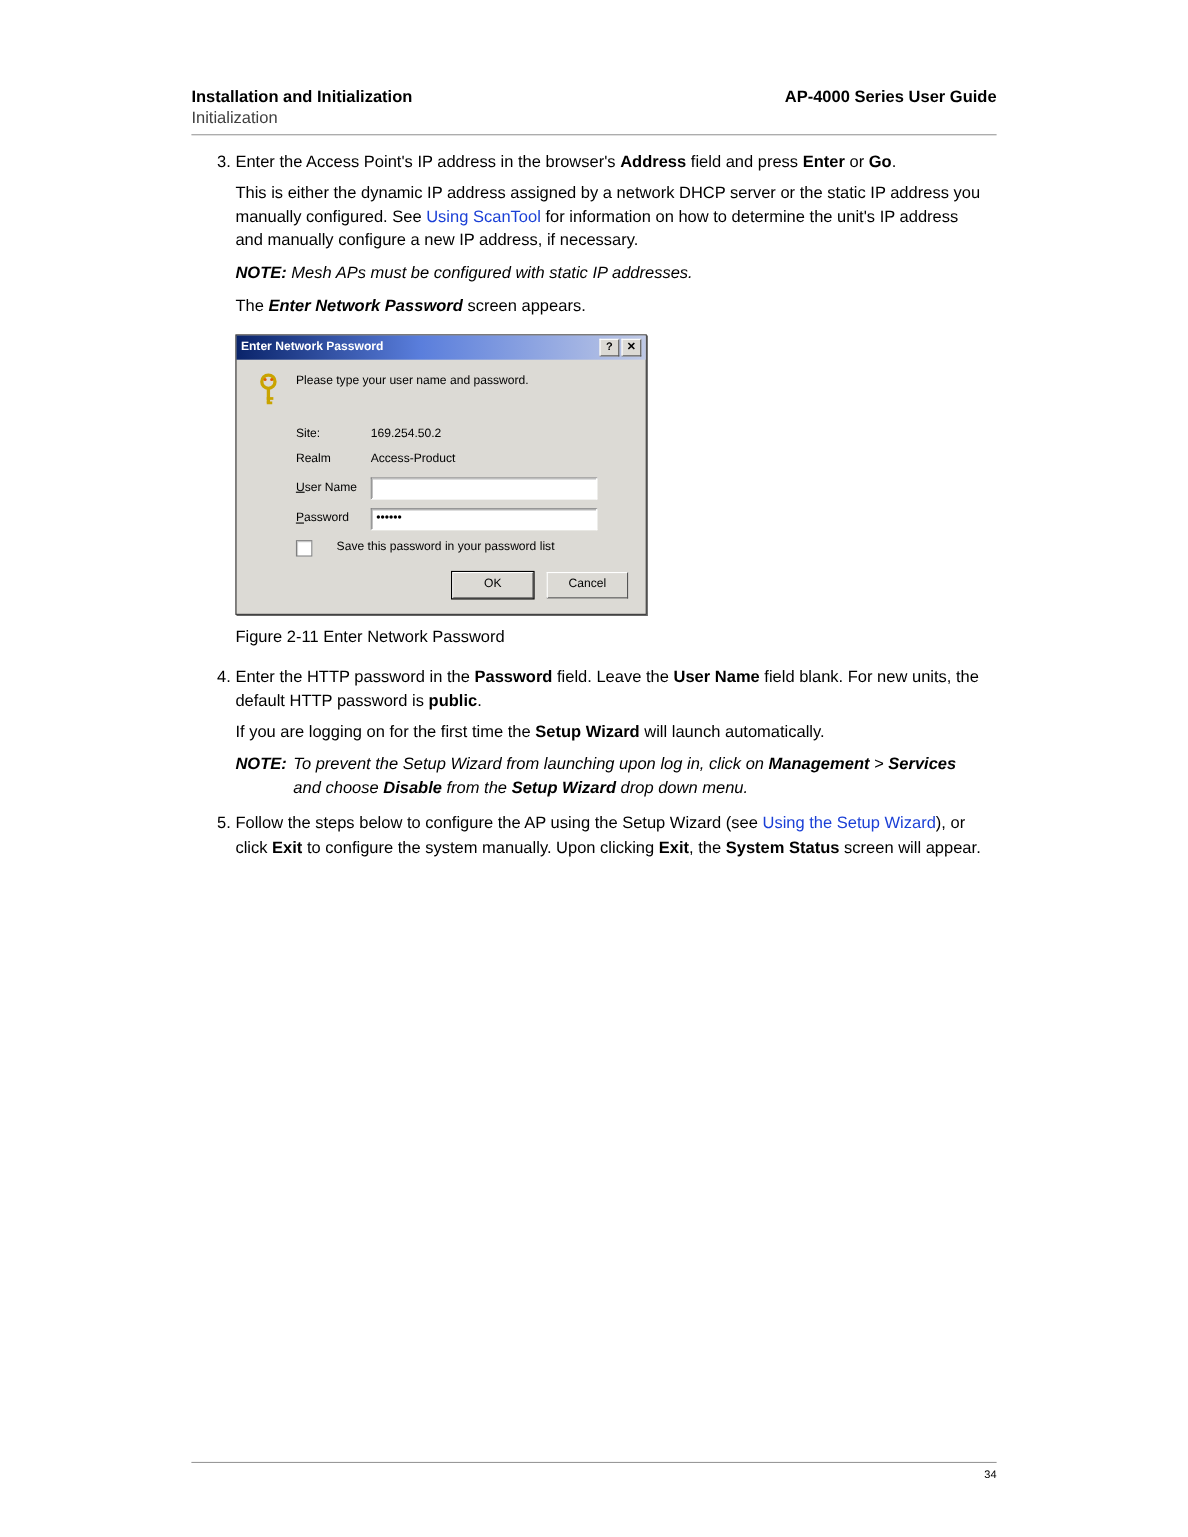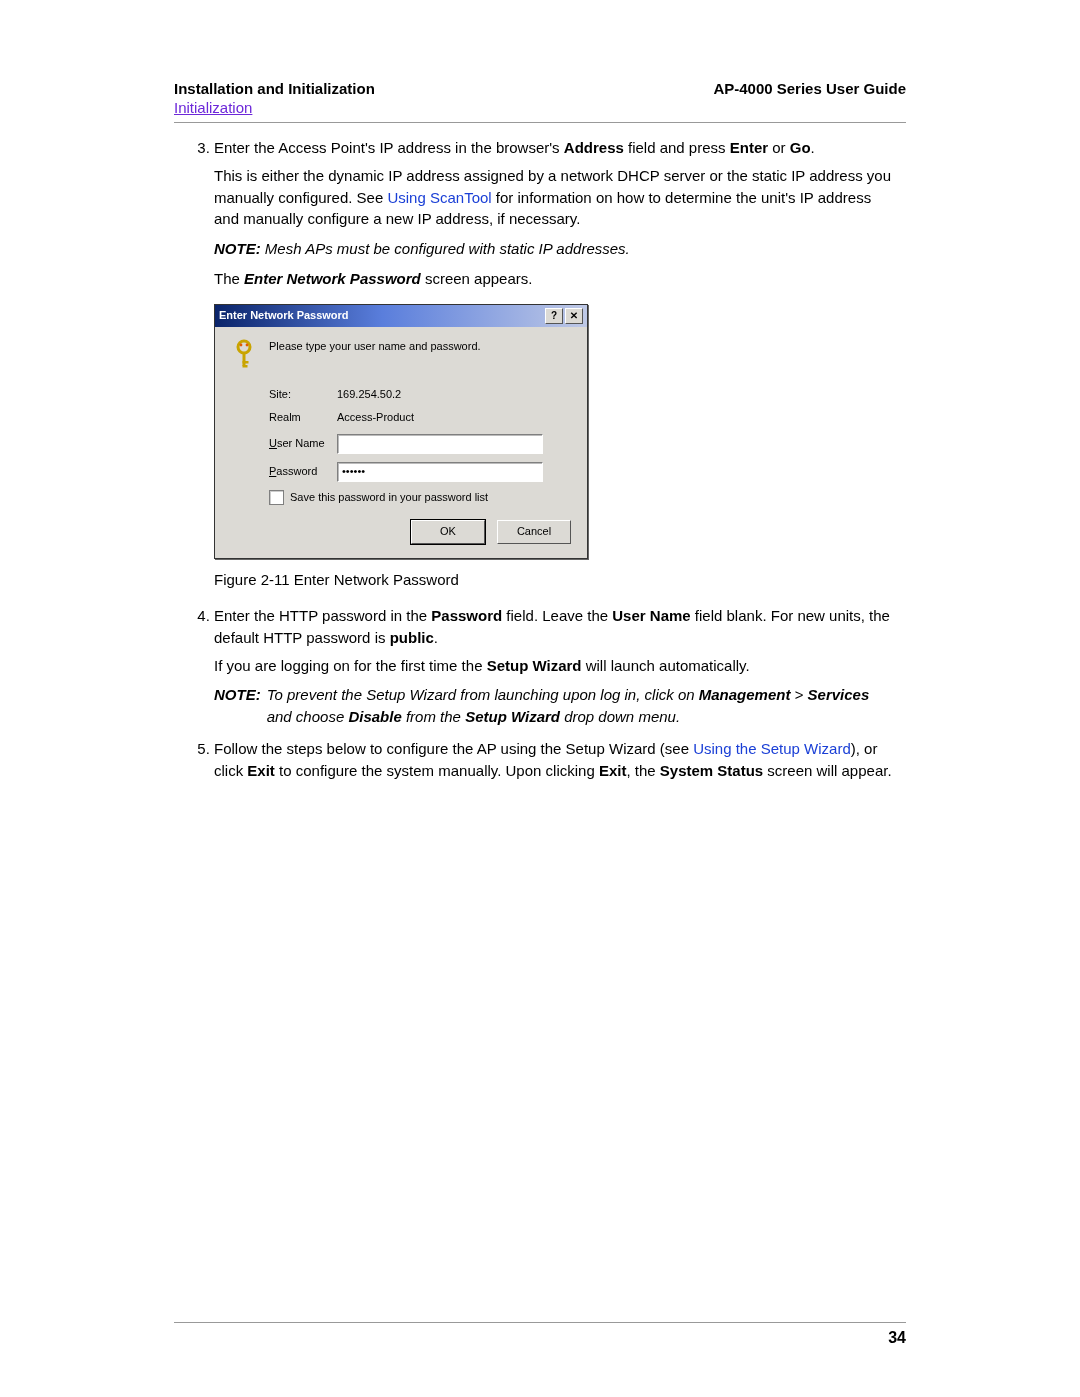--- a/index.html
+++ b/index.html
@@ -18,21 +18,21 @@
     box-sizing: border-box;
     position: relative;
   }
   .hdr {
     display: flex;
     justify-content: space-between;
     align-items: flex-start;
     font-size: 15px;
   }
   .hdr-left .title { font-weight: bold; }
-  .hdr-left .subtitle { color: #6d28d9; margin-top: 2px; text-decoration: underline; }
+  .hdr-left .subtitle { color: #404040; margin-top: 2px; }
   .hdr-right { font-weight: bold; }
   hr.hdr-rule { border: none; border-top: 1px solid #999; margin: 6px 0 14px 0; }
 
   ol.main-list { margin: 12px; padding-left: 28px; }
   ol.main-list > li { margin-bottom: 10px; line-height: 1.45; }
   ul.sub-list { list-style: none; margin: 0 0 8px 18px; padding: 0; }
   ul.sub-list li::before { content: "– "; }
   .para { margin: 6px 0; line-height: 1.45; }
   .note { margin: 8px 0; line-height: 1.45; }
   .note-label { font-weight: bold; font-style: italic; }
@@ -94,21 +94,21 @@
     width: 196px; height: 18px;
     background: #fff;
     border: 1px solid #7f7f7f;
     border-top-color: #7f7f7f; border-left-color: #7f7f7f;
     border-right-color: #fff; border-bottom-color: #fff;
     box-shadow: inset 1px 1px 0 #bbb;
     padding: 0 4px;
     font-size: 11px;
     display: flex; align-items: center;
   }
-  .chkrow { margin-left: 38px; display: flex; align-items: flex-start; margin-top: 6px; }
+  .chkrow { margin-left: 38px; display: flex; align-items: flex-end; margin-top: 6px; gap: 16px; }
   .chkbox {
     width: 13px; height: 13px; background: #fff;
     border: 1px solid #7f7f7f;
     box-shadow: inset 1px 1px 0 #ccc;
     margin-right: 6px;
   }
   .btnrow { display: flex; justify-content: flex-end; gap: 12px; margin-top: 14px; }
   .winbtn {
     width: 72px; height: 22px;
     background: #dcdad5;
@@ -123,21 +123,21 @@
   .note-block .note-label { flex: 0 0 auto; margin-right: 6px; }
   .note-block .note-body { flex: 1; }
 
   .footer {
     position: absolute;
     bottom: 50px;
     left: 75px;
     right: 75px;
   }
   hr.ftr-rule { border: none; border-top: 1px solid #999; margin: 0 0 6px 0; }
-  .page-num { text-align: right; font-weight: bold; font-size: 16px; }
+  .page-num { text-align: right; font-weight: normal; font-size: 10px; }
 </style>
 </head>
 <body>
 
 <div class="page">
 
   <div class="hdr">
     <div class="hdr-left">
       <div class="title">Installation and Initialization</div>
       <div class="subtitle">Initialization</div>

